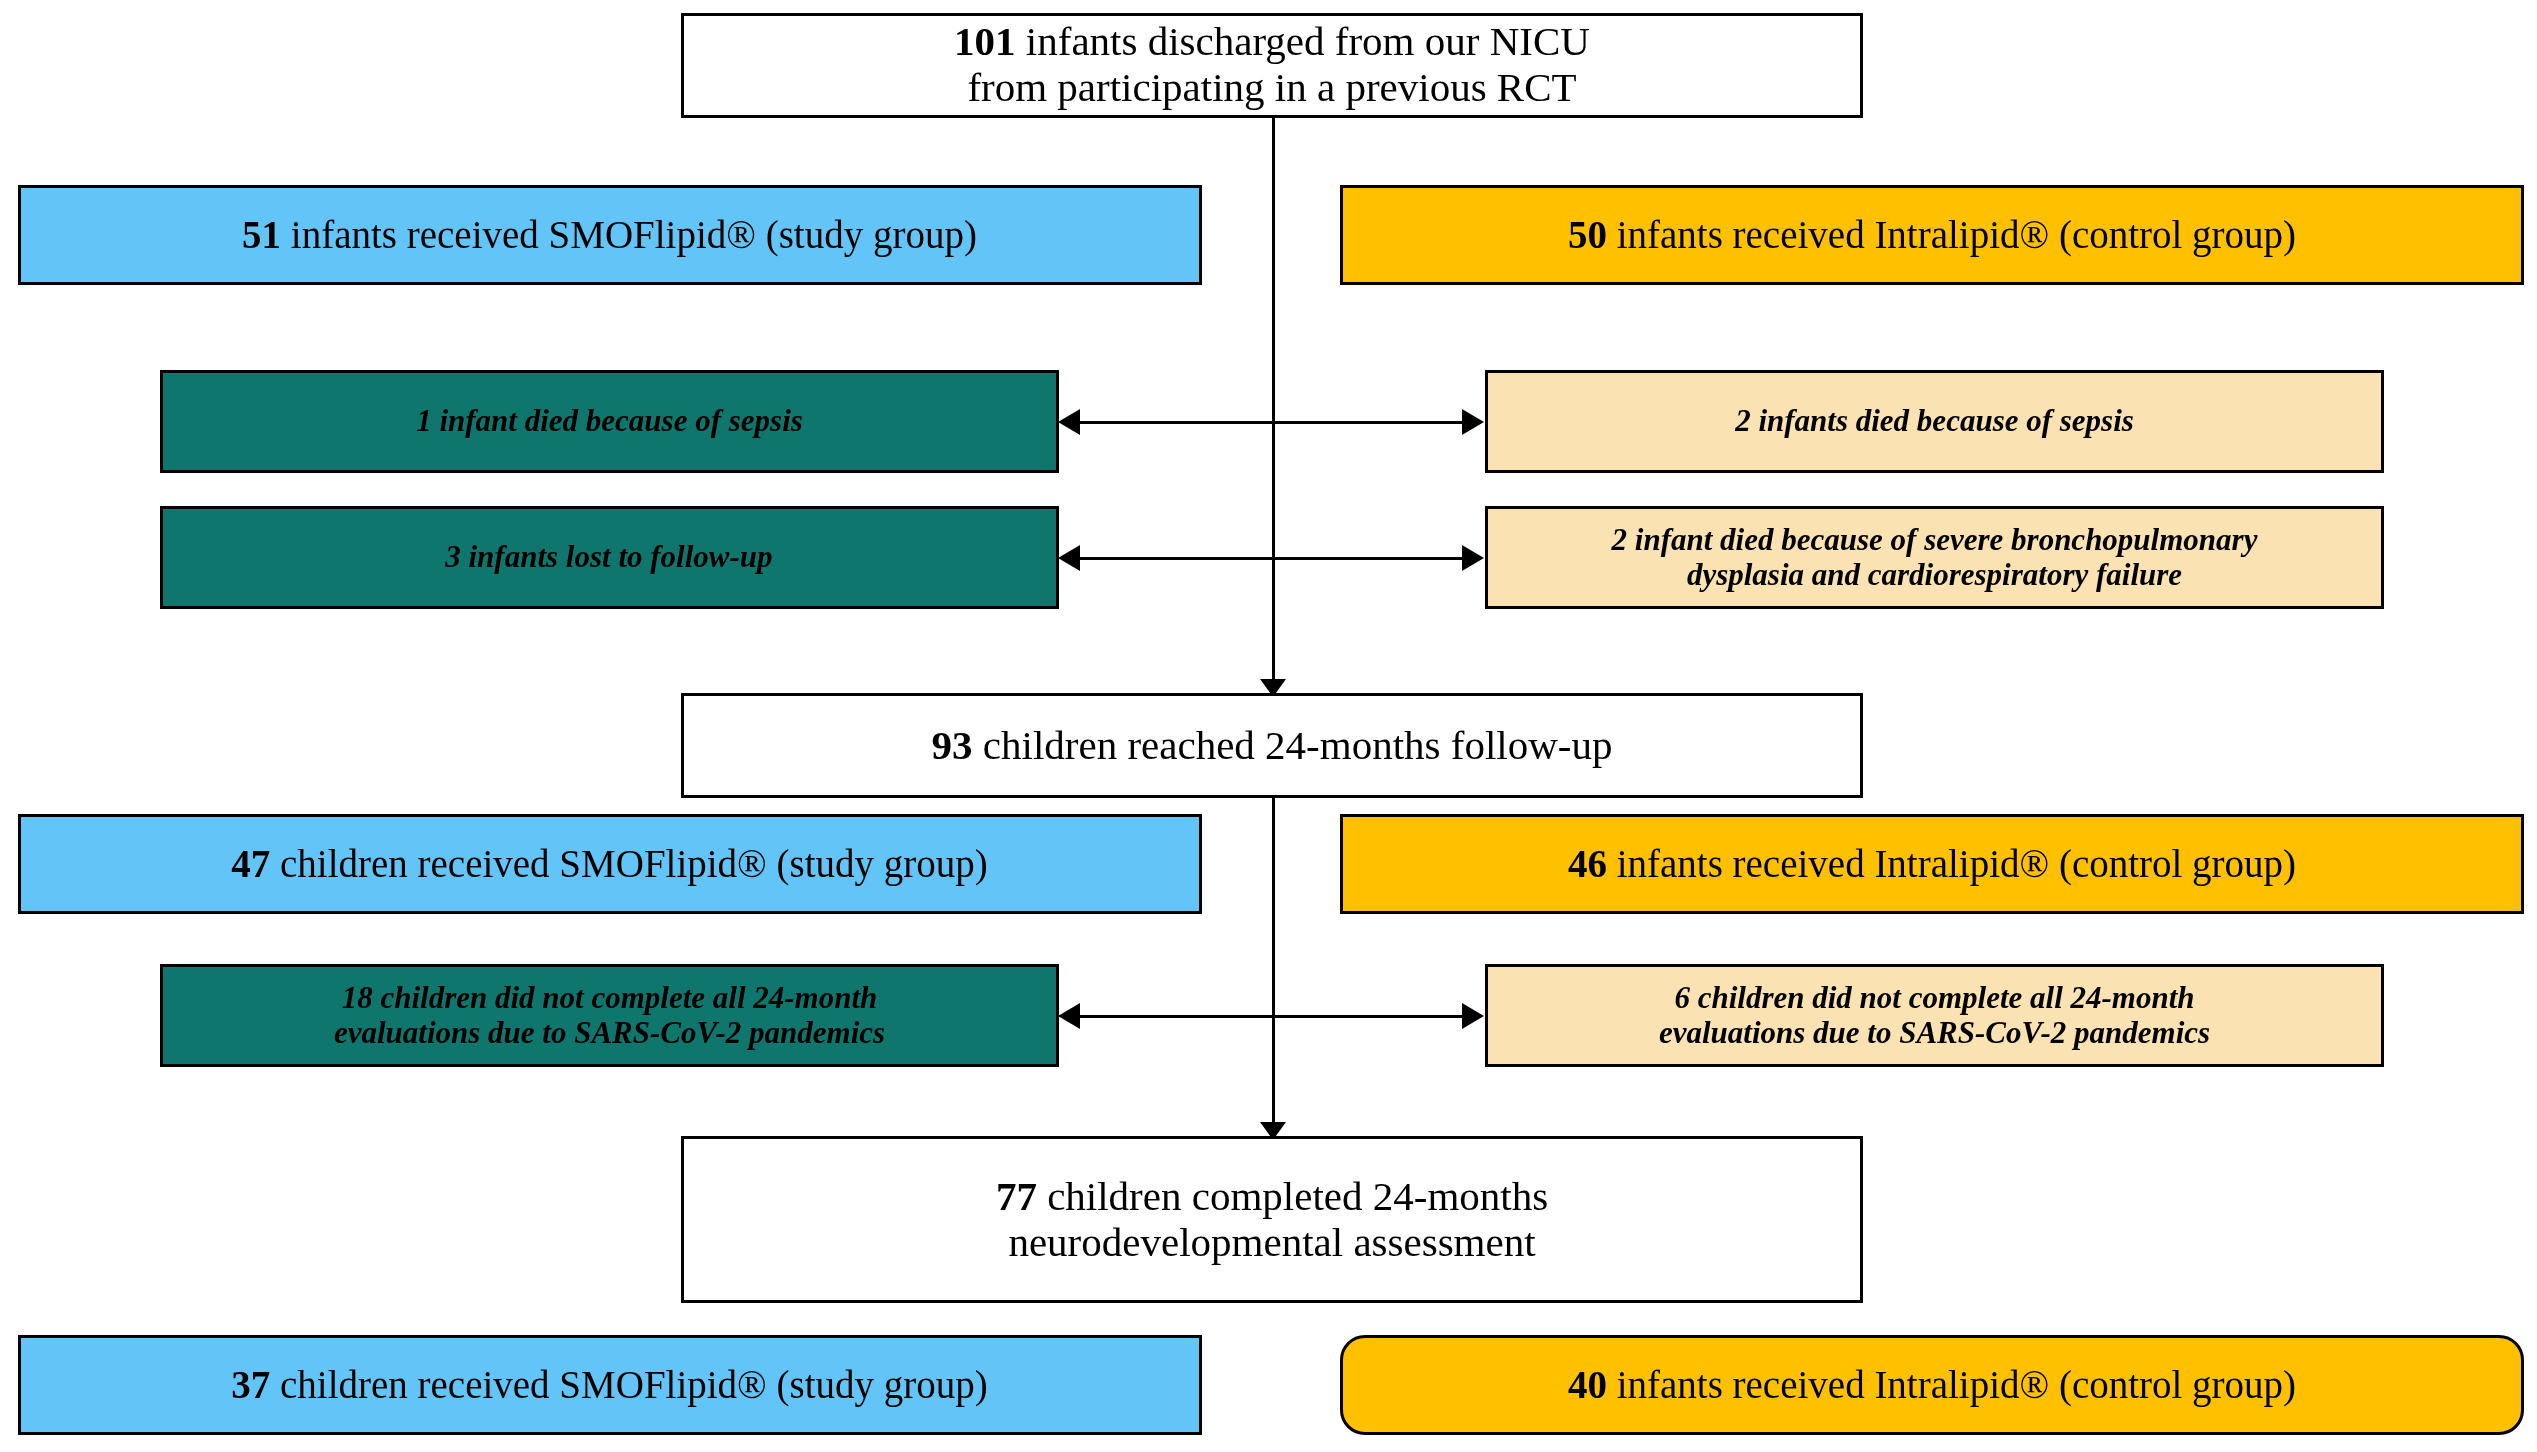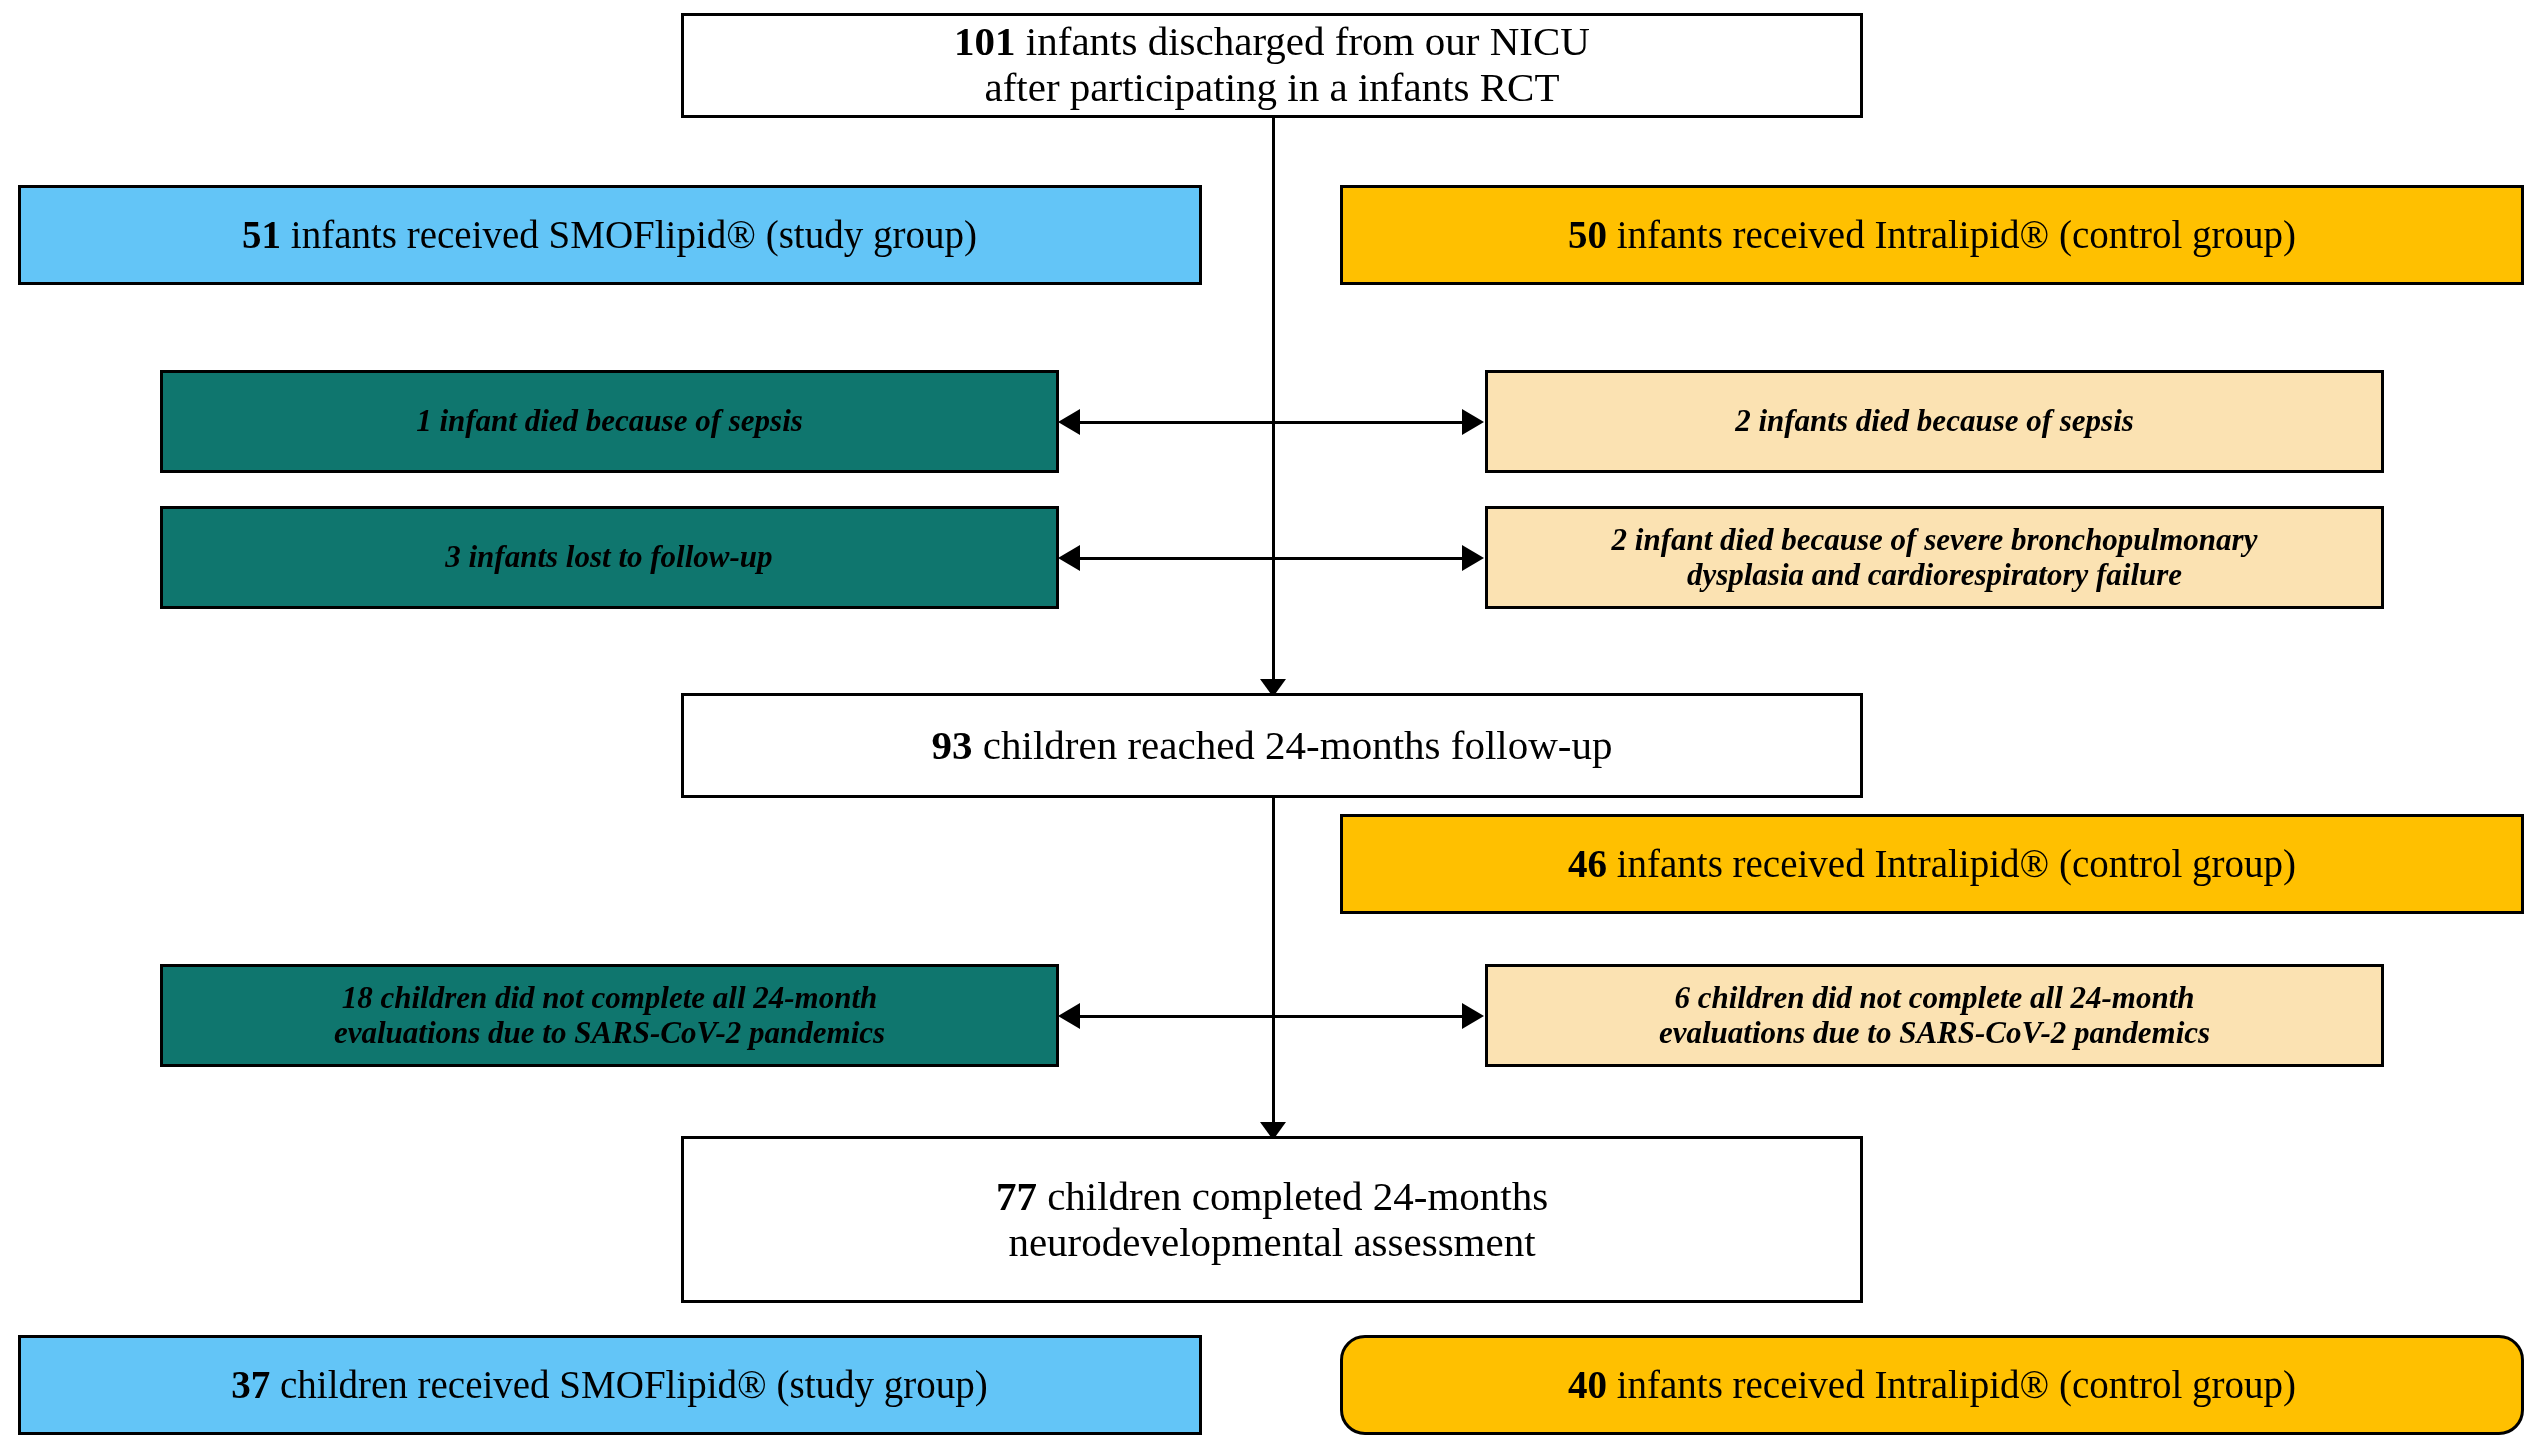--- a/index.html
+++ b/index.html
@@ -114,21 +114,21 @@
   <div class="arrow-left" style="left:1058px; top:545px;"></div>
   <div class="arrow-right" style="left:1462px; top:545px;"></div>
 
   <div class="hline" style="left:1076px; top:1015px; width:393px;"></div>
   <div class="arrow-left" style="left:1058px; top:1003px;"></div>
   <div class="arrow-right" style="left:1462px; top:1003px;"></div>
 
   <div class="node main-box" style="left:681px; top:12.5px; width:1182px; height:105px;">
     <span class="txt">
       <span class="num">101</span><span> infants discharged from our NICU</span><br>
-      <span>after participating in a infants RCT</span>
+      <span>from participating in a previous RCT</span>
     </span>
   </div>
 
   <div class="node group-box group-blue" style="left:17.5px; top:185px; width:1184px; height:100px;">
     <span class="txt">
       <span class="num">51</span><span> infants received SMOFlipid® (study group)</span>
     </span>
   </div>
 
   <div class="node group-box group-orange" style="left:1340px; top:185px; width:1184px; height:100px;">
@@ -161,20 +161,25 @@
       <span>dysplasia and cardiorespiratory failure</span>
     </span>
   </div>
 
   <div class="node main-box" style="left:681px; top:693px; width:1182px; height:105px;">
     <span class="txt">
       <span class="num">93</span><span> children reached 24-months follow-up</span>
     </span>
   </div>
 
+  <div class="node group-box group-blue" style="left:17.5px; top:814px; width:1184px; height:100px;">
+    <span class="txt">
+      <span class="num">47</span><span> children received SMOFlipid® (study group)</span>
+    </span>
+  </div>
 
   <div class="node group-box group-orange" style="left:1340px; top:814px; width:1184px; height:100px;">
     <span class="txt">
       <span class="num">46</span><span> infants received Intralipid® (control group)</span>
     </span>
   </div>
 
   <div class="node attr-box attr-blue" style="left:160px; top:964px; width:899px; height:103px;">
     <span class="txt">
       <span class="num">18</span><span> children did not complete all 24-month</span><br>

